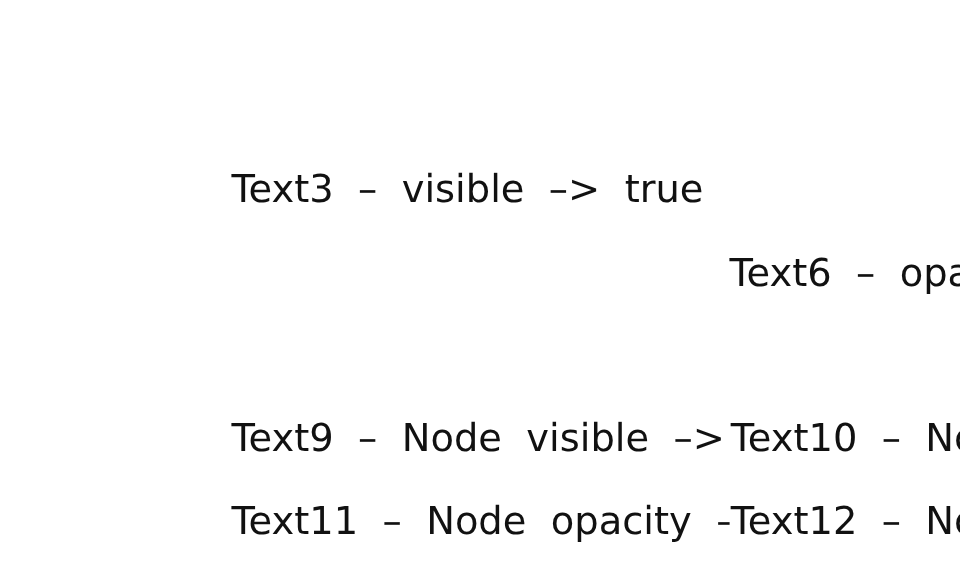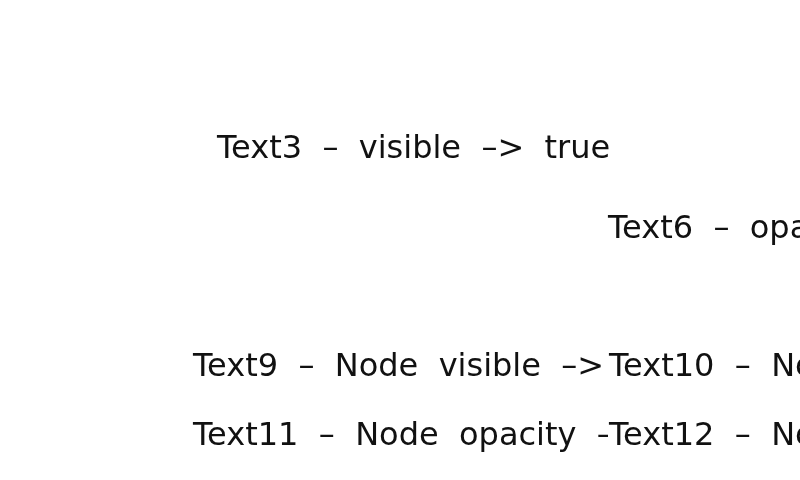--- a/index.html
+++ b/index.html
@@ -31,21 +31,21 @@
     font-weight: 400;
     letter-spacing: 0px;
     -webkit-font-smoothing: antialiased;
   }
   
   .overlay {
     background: #ffffff;
     z-index: 5;
     padding-left: 1px;
   }
-  .row-1 { left: 193px; top: 131px; margin-left: 24px; }
+  .row-1 { left: 193px; top: 141px; }
   .row-2 { left: 608px; top: 211px; }
   .row-4 { left: 193px; top: 349px; }
   .row-4b { left: 608px; top: 349px; }
   .row-5 { left: 193px; top: 418px; }
   .row-5b { left: 608px; top: 418px; }
 </style>
 </head>
 <body>
 
 <div id="stage">

